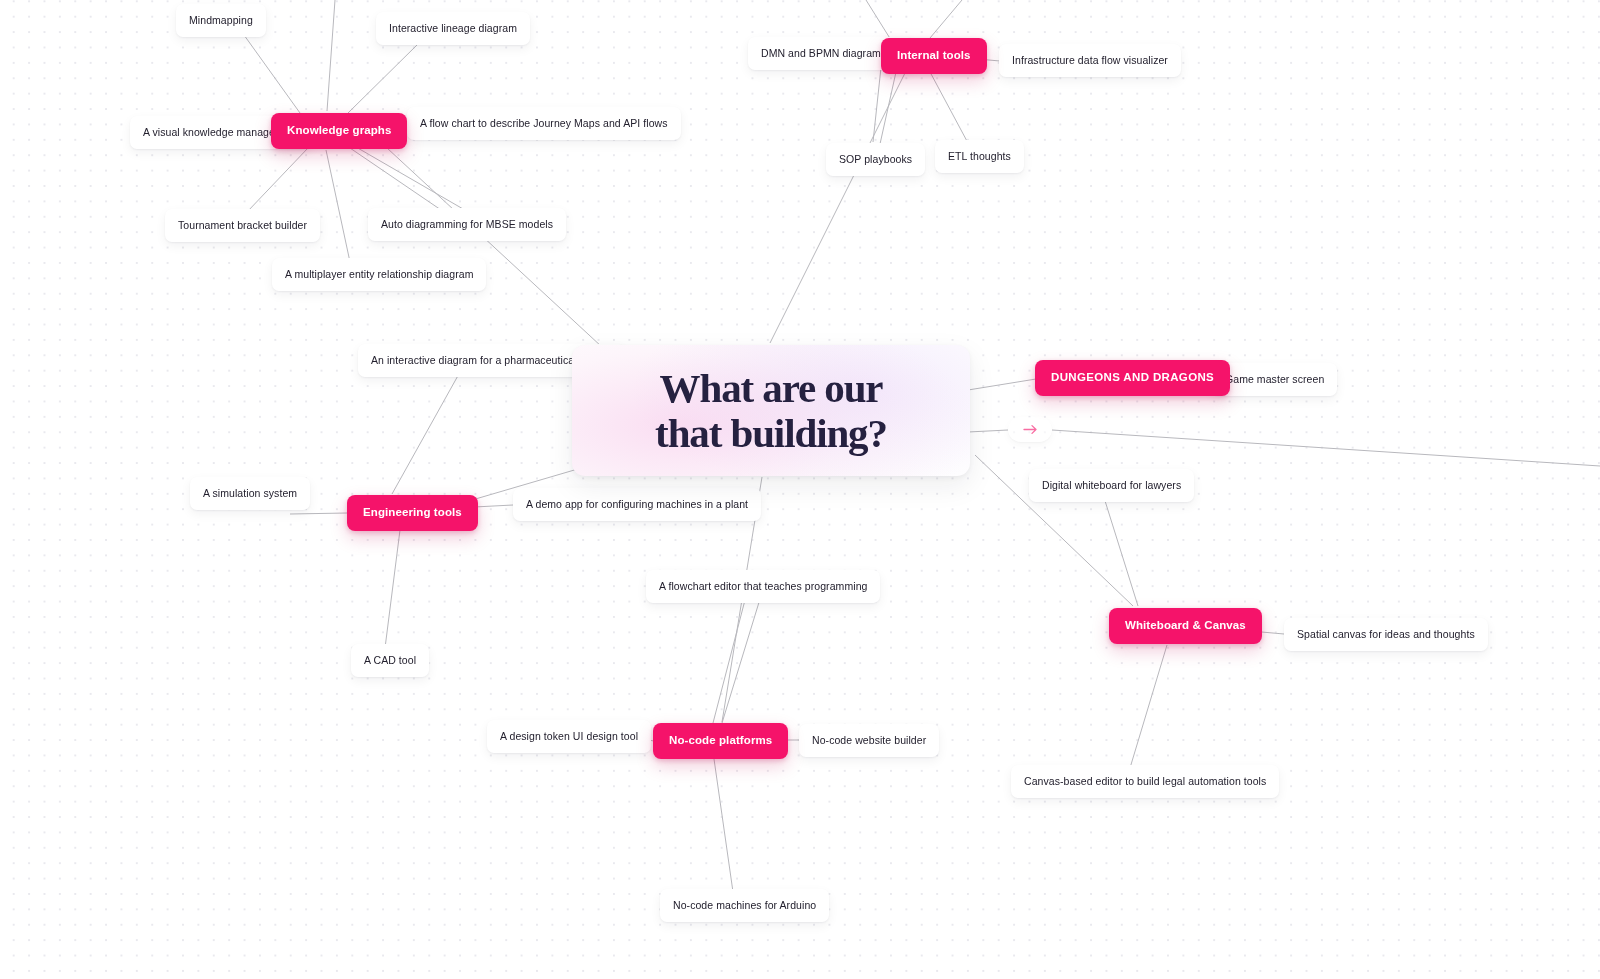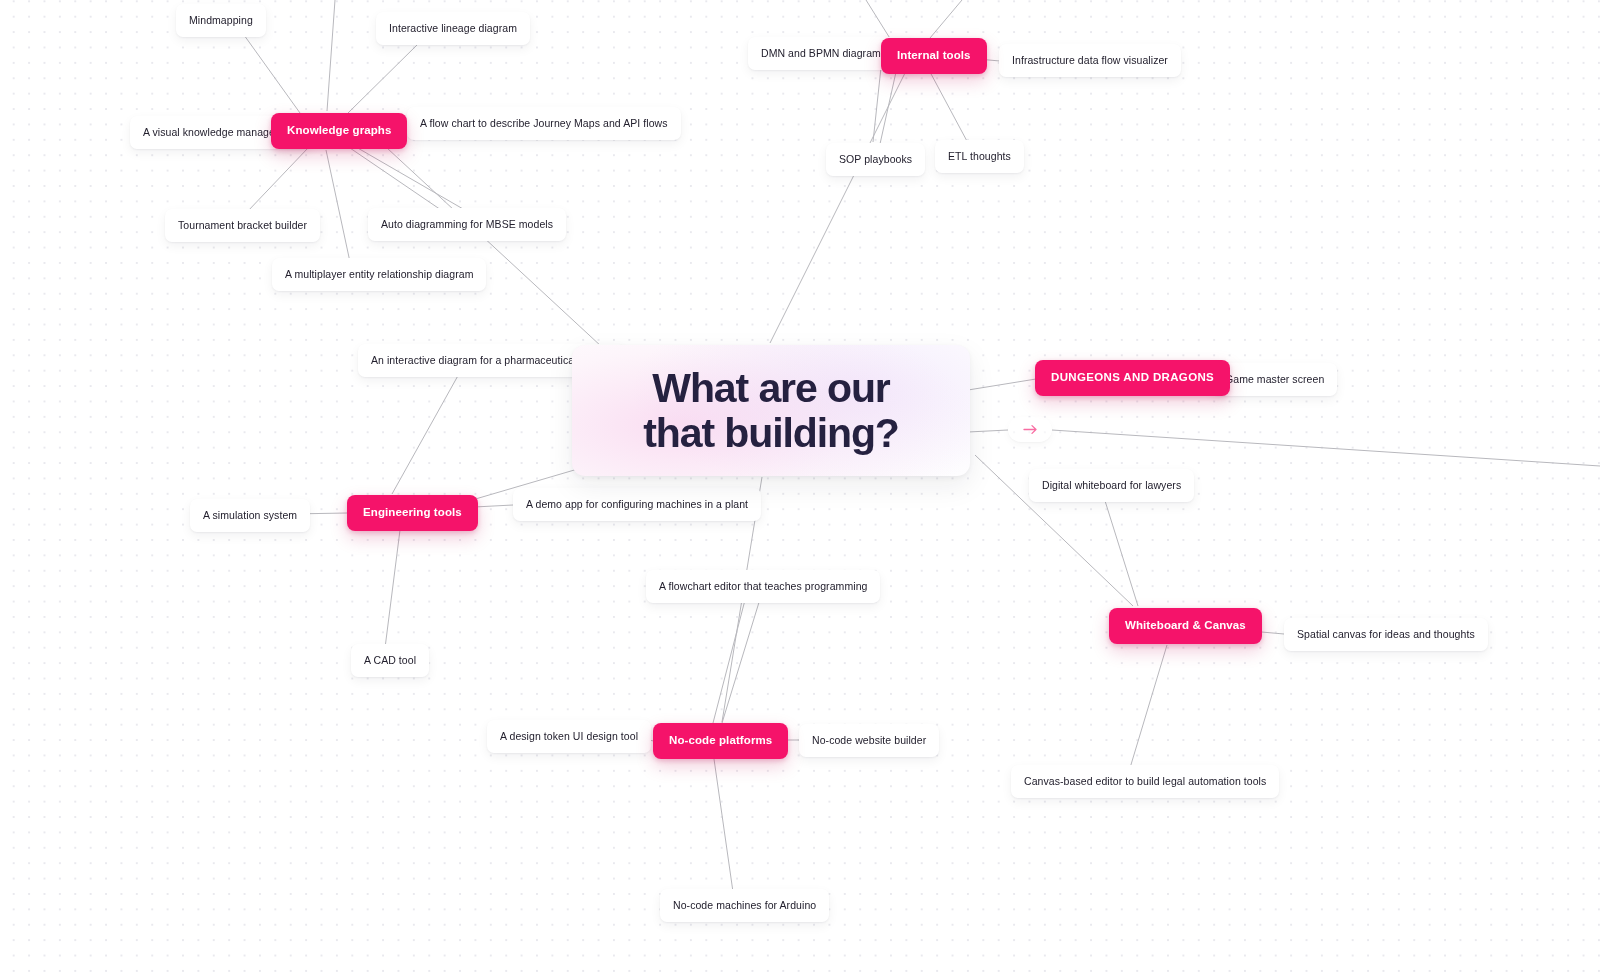--- a/index.html
+++ b/index.html
@@ -77,20 +77,21 @@
     background:
       radial-gradient(115% 150% at 26% 62%, rgba(243,176,224,.42) 0%, rgba(243,196,230,.17) 38%, rgba(255,255,255,0) 66%),
       radial-gradient(95% 130% at 72% 36%, rgba(214,186,246,.30) 0%, rgba(255,255,255,0) 60%),
       #ffffff;
     box-shadow: 0 2px 5px rgba(22,22,40,.05), 0 10px 28px rgba(22,22,40,.075);
     display: flex;
     flex-direction: column;
     align-items: center;
     justify-content: center;
     z-index: 8;
+    font-family: Liberation Serif, serif;
   }
   #center-card .hero-line {
     color: #252140;
     font-size: 41px;
     font-weight: bold;
     letter-spacing: -1.1px;
     line-height: 1.08;
     text-align: center;
     white-space: nowrap;
   }
@@ -257,21 +258,21 @@
   </div>
 
   <div class="card" style="left:1011px; top:765px;">
     <span>Canvas-based editor to build legal automation tools</span>
   </div>
 
   <div class="card" style="left:358px; top:344px;">
     <span>An interactive diagram for a pharmaceutical project</span>
   </div>
 
-  <div class="card" style="left:190px; top:499px;">
+  <div class="card" style="left:190px; top:477px;">
     <span>A simulation system</span>
   </div>
 
   <div class="card" style="left:513px; top:488px;">
     <span>A demo app for configuring machines in a plant</span>
   </div>
 
   <div class="card" style="left:351px; top:644px;">
     <span>A CAD tool</span>
   </div>

